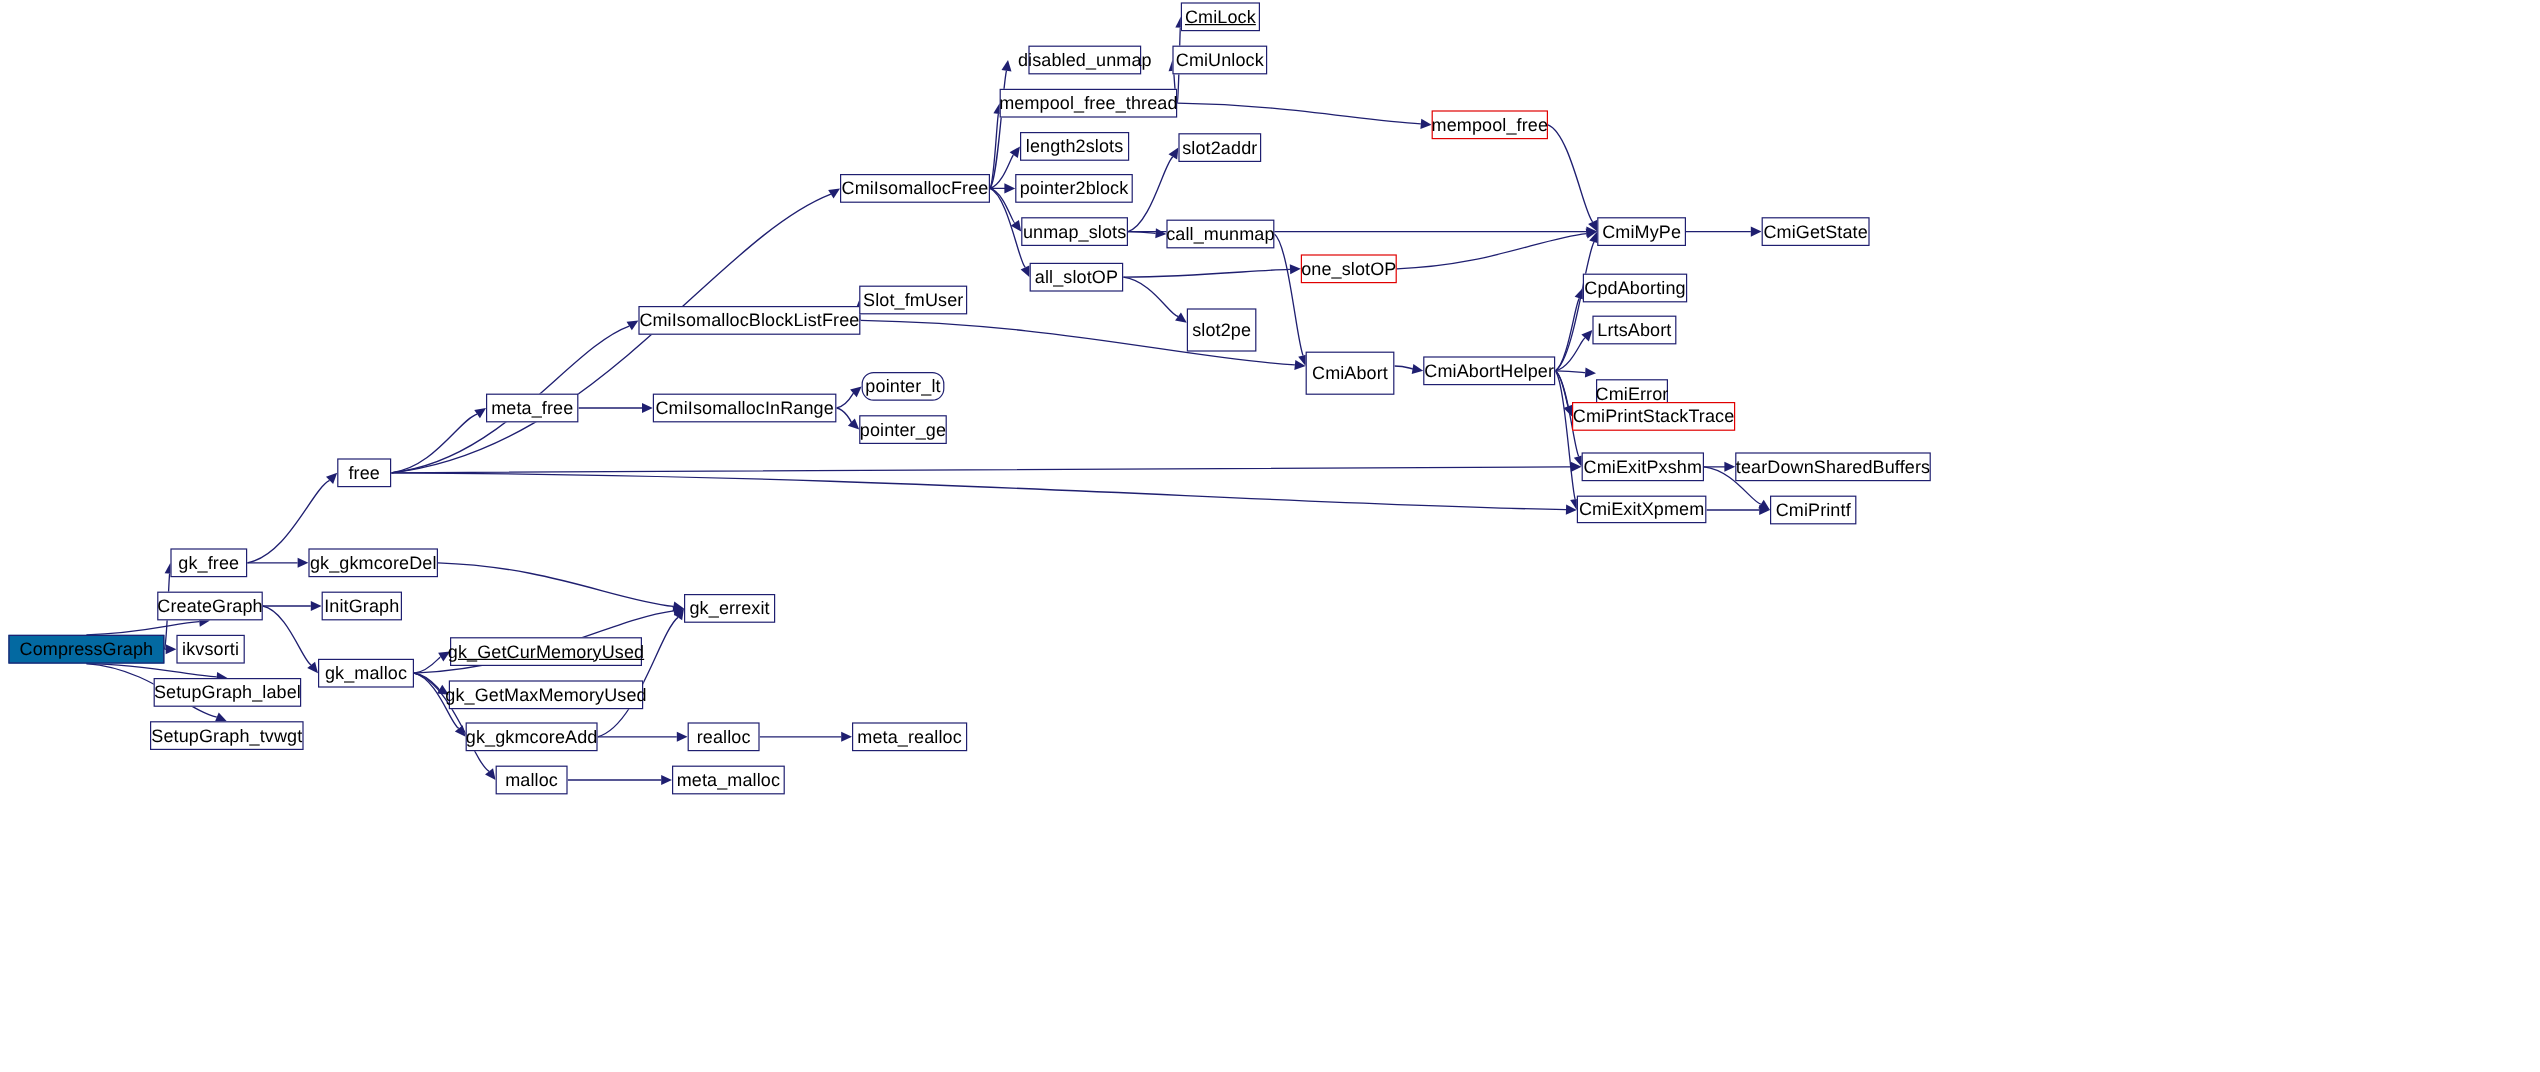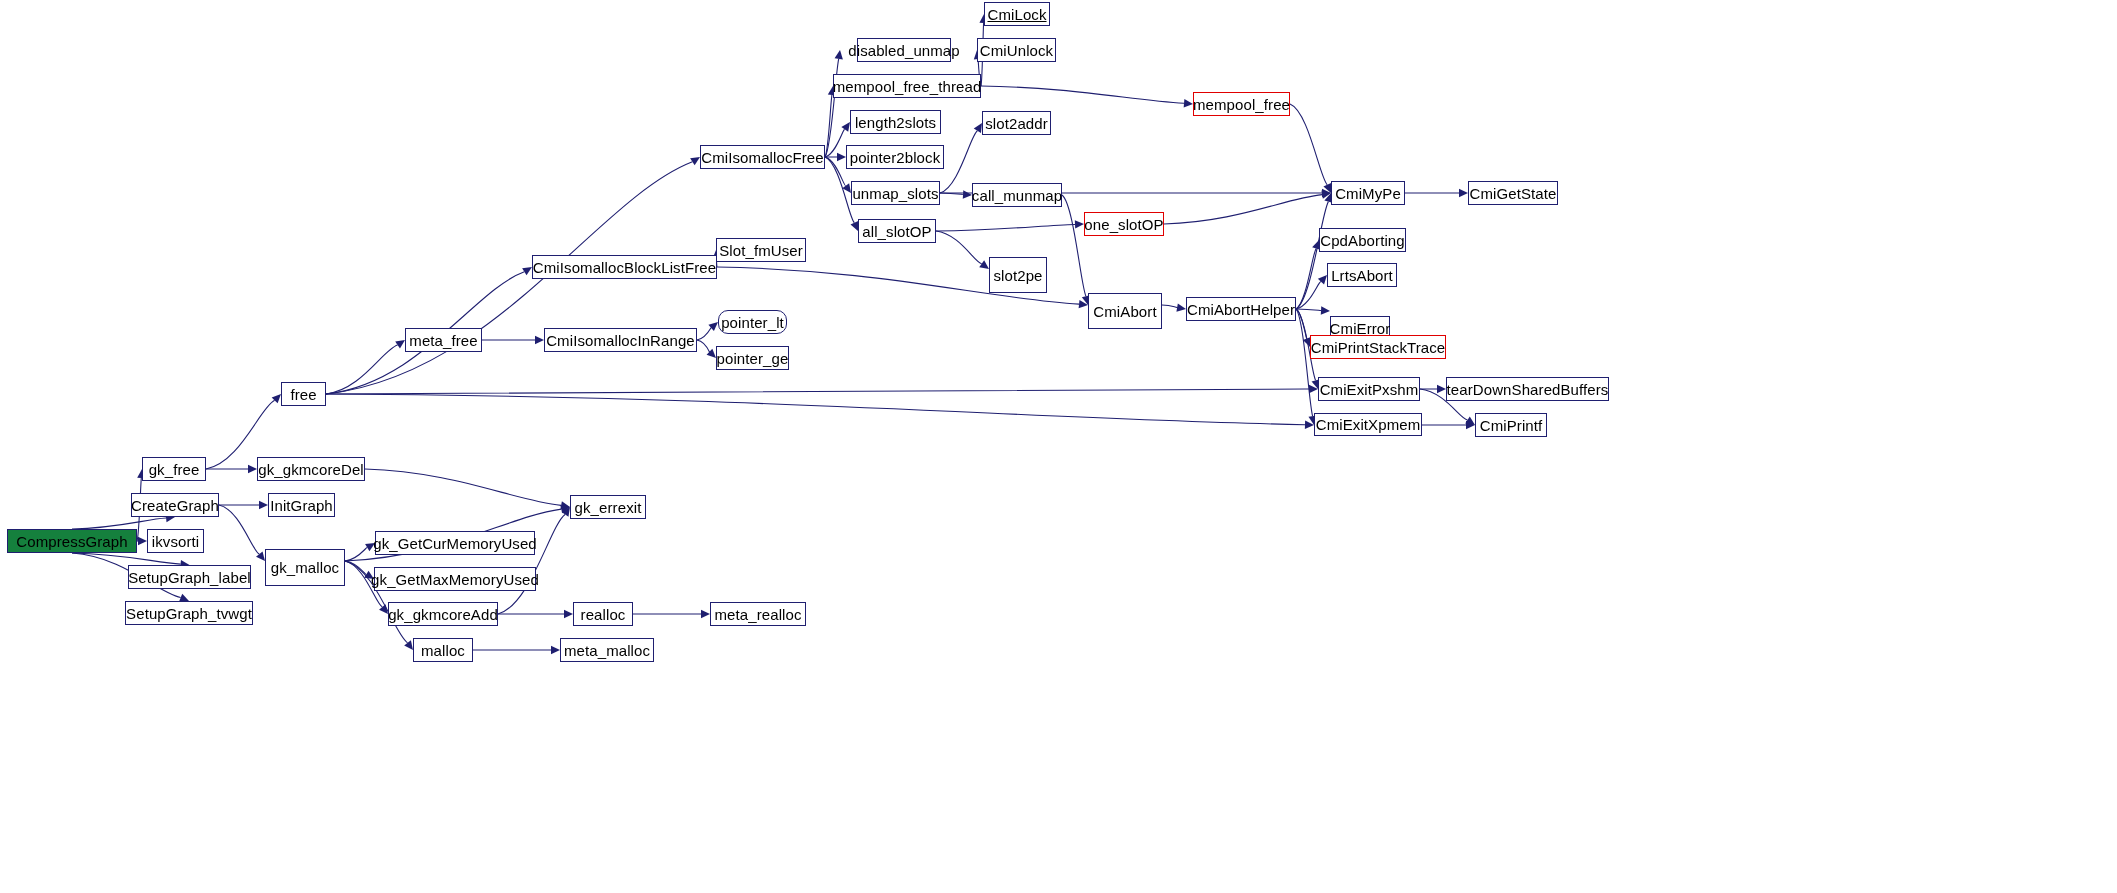--- a/index.html
+++ b/index.html
@@ -52,21 +52,21 @@
     font-size: 15px;
     line-height: 1;
     white-space: nowrap;
     letter-spacing: 0.1px;
     cursor: pointer;
   }
   .gnode.red {
     border-color: #e00000;
   }
   .gnode.current {
-    background: #15803d;
+    background: #0369a1;
     border-color: #1f1f70;
   }
   .gnode .lbl {
     padding: 0 6px;
     pointer-events: none;
   }
 </style>
 </head>
 <body>
 
@@ -207,27 +207,27 @@
       </div>
       <div class="gnode" style="left: 125px; top: 601px; width: 128px; height: 24px;">
         <span class="lbl">SetupGraph_tvwgt</span>
       </div>
       <div class="gnode" style="left: 257px; top: 457px; width: 108px; height: 24px;">
         <span class="lbl">gk_gkmcoreDel</span>
       </div>
       <div class="gnode" style="left: 268px; top: 493px; width: 67px; height: 24px;">
         <span class="lbl">InitGraph</span>
       </div>
-      <div class="gnode" style="left: 265px; top: 549px; width: 80px; height: 37px;">
+      <div class="gnode" style="left: 265px; top: 549px; width: 80px; height: 24px;">
         <span class="lbl">gk_malloc</span>
       </div>
       <div class="gnode" style="left: 570px; top: 495px; width: 76px; height: 24px;">
         <span class="lbl">gk_errexit</span>
       </div>
-      <div class="gnode" style="left: 375px; top: 531px; width: 160px; height: 24px;">
+      <div class="gnode" style="left: 375px; top: 531px; width: 160px; height: 24px; text-decoration: underline;">
         <span class="lbl">gk_GetCurMemoryUsed</span>
       </div>
       <div class="gnode" style="left: 374px; top: 567px; width: 162px; height: 24px;">
         <span class="lbl">gk_GetMaxMemoryUsed</span>
       </div>
       <div class="gnode" style="left: 388px; top: 602px; width: 110px; height: 24px;">
         <span class="lbl">gk_gkmcoreAdd</span>
       </div>
       <div class="gnode" style="left: 413px; top: 638px; width: 60px; height: 24px;">
         <span class="lbl">malloc</span>

